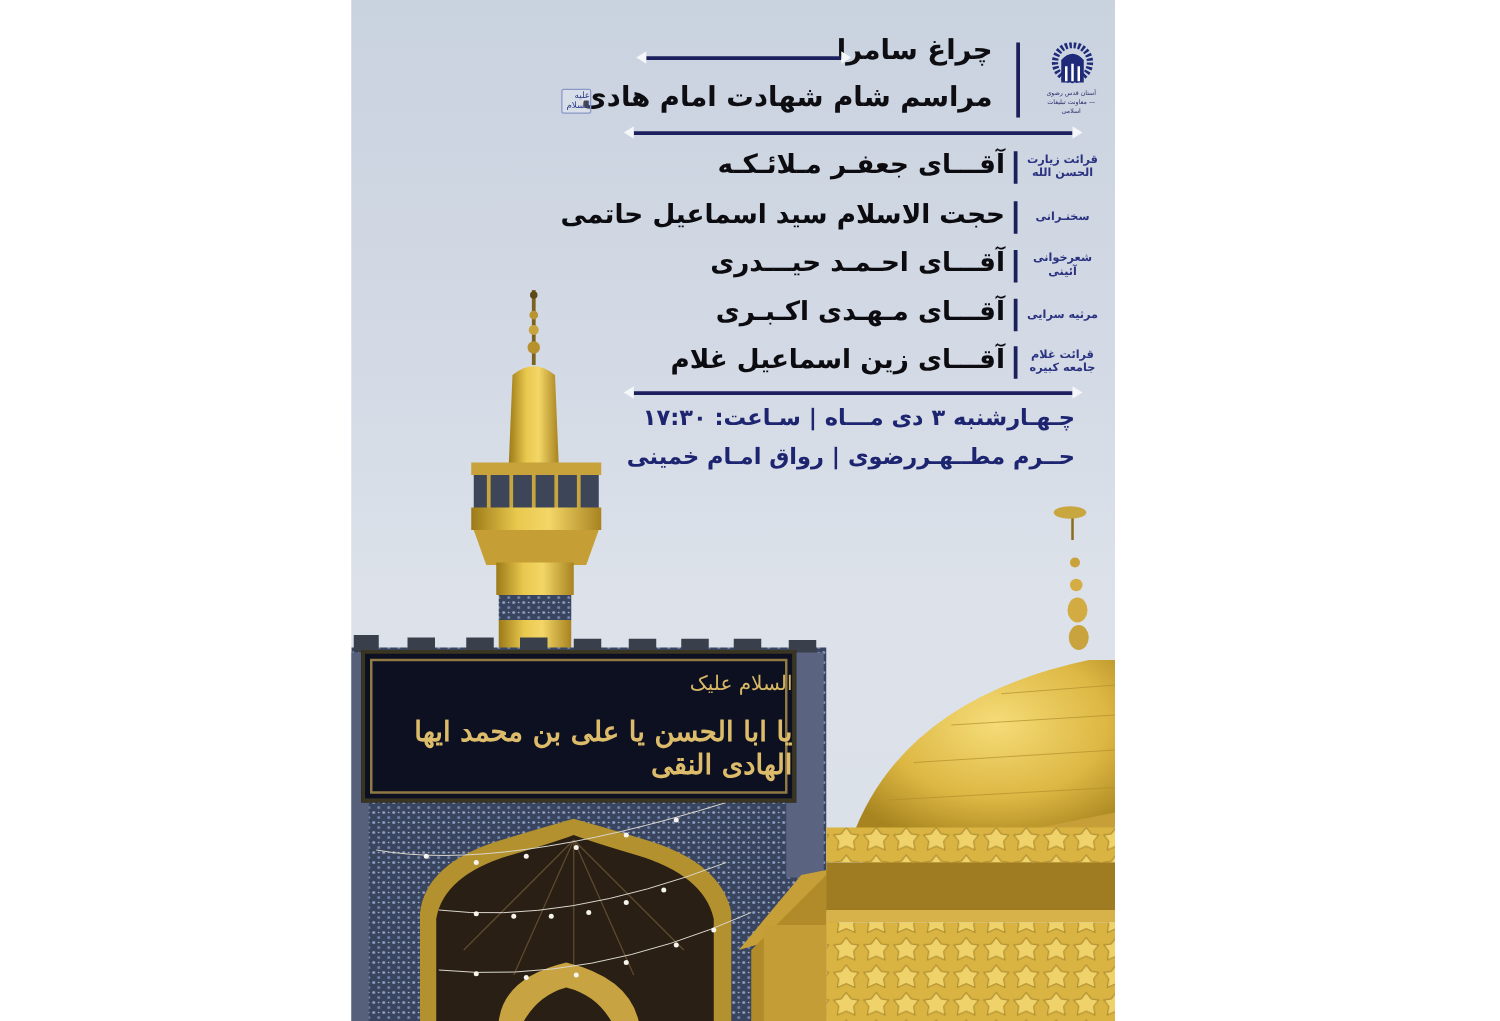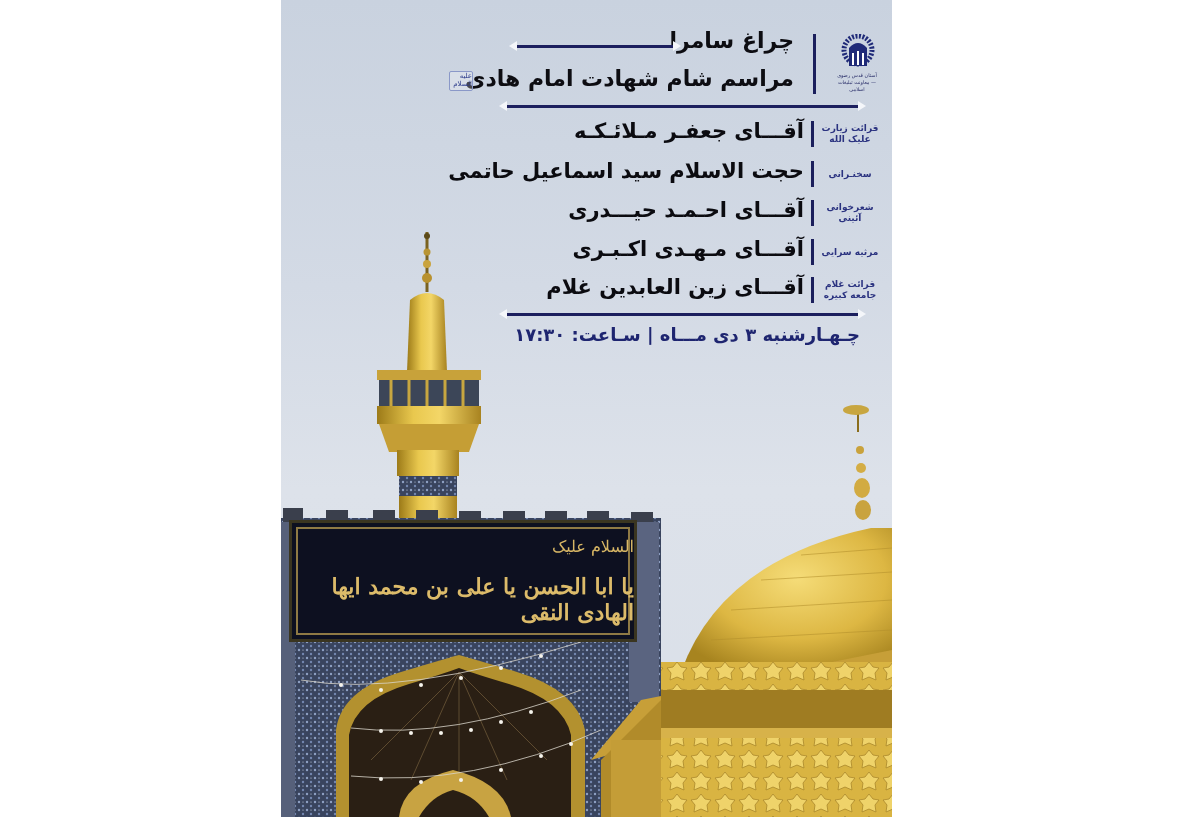--- a/index.html
+++ b/index.html
@@ -235,21 +235,21 @@
   <div class="logo-caption">آستان قدس رضوی — معاونت تبلیغات اسلامی</div>
 
   <div class="vbar" style="right:76px; top:34px; height:60px;"></div>
   <div class="title-1">چراغ سامرا</div>
   <div class="hline" style="left:236px; right:219px; top:45px;"></div>
   <div class="title-2">مراسم شام شهادت امام هادی</div>
   <div class="honorific">علیه السلام</div>
   <div class="hline" style="left:226px; right:34px; top:105px;"></div>
 
   <div class="row" style="top:117px;">
-    <div class="role">قرائت زیارت علیک الله</div>
+    <div class="role">قرائت زیارت الحسن الله</div>
     <div class="sep"></div>
     <div class="name">آقـــای جعفـر مـلائـکـه</div>
   </div>
   <div class="row" style="top:157px;">
     <div class="role">سخنـرانی</div>
     <div class="sep"></div>
     <div class="name">حجت الاسلام سید اسماعیل حاتمی</div>
   </div>
   <div class="row" style="top:196px;">
     <div class="role">شعرخوانی آئینی</div>
@@ -257,19 +257,20 @@
     <div class="name">آقـــای احـمـد حیـــدری</div>
   </div>
   <div class="row" style="top:235px;">
     <div class="role">مرثیه سرایی</div>
     <div class="sep"></div>
     <div class="name">آقـــای مـهـدی اکـبـری</div>
   </div>
   <div class="row" style="top:273px;">
     <div class="role">قرائت غلام جامعه کبیره</div>
     <div class="sep"></div>
-    <div class="name">آقـــای زین العابدین غلام</div>
+    <div class="name">آقـــای زین اسماعیل غلام</div>
   </div>
 
   <div class="hline" style="left:226px; right:34px; top:313px;"></div>
 
   <div class="info-1">چـهـارشنبه ۳ دی مـــاه | سـاعت: ۱۷:۳۰</div>
+  <div class="info-2">حــرم مطــهـررضوی | رواق امـام خمینی</div>
 </div>
 
 </body></html>

